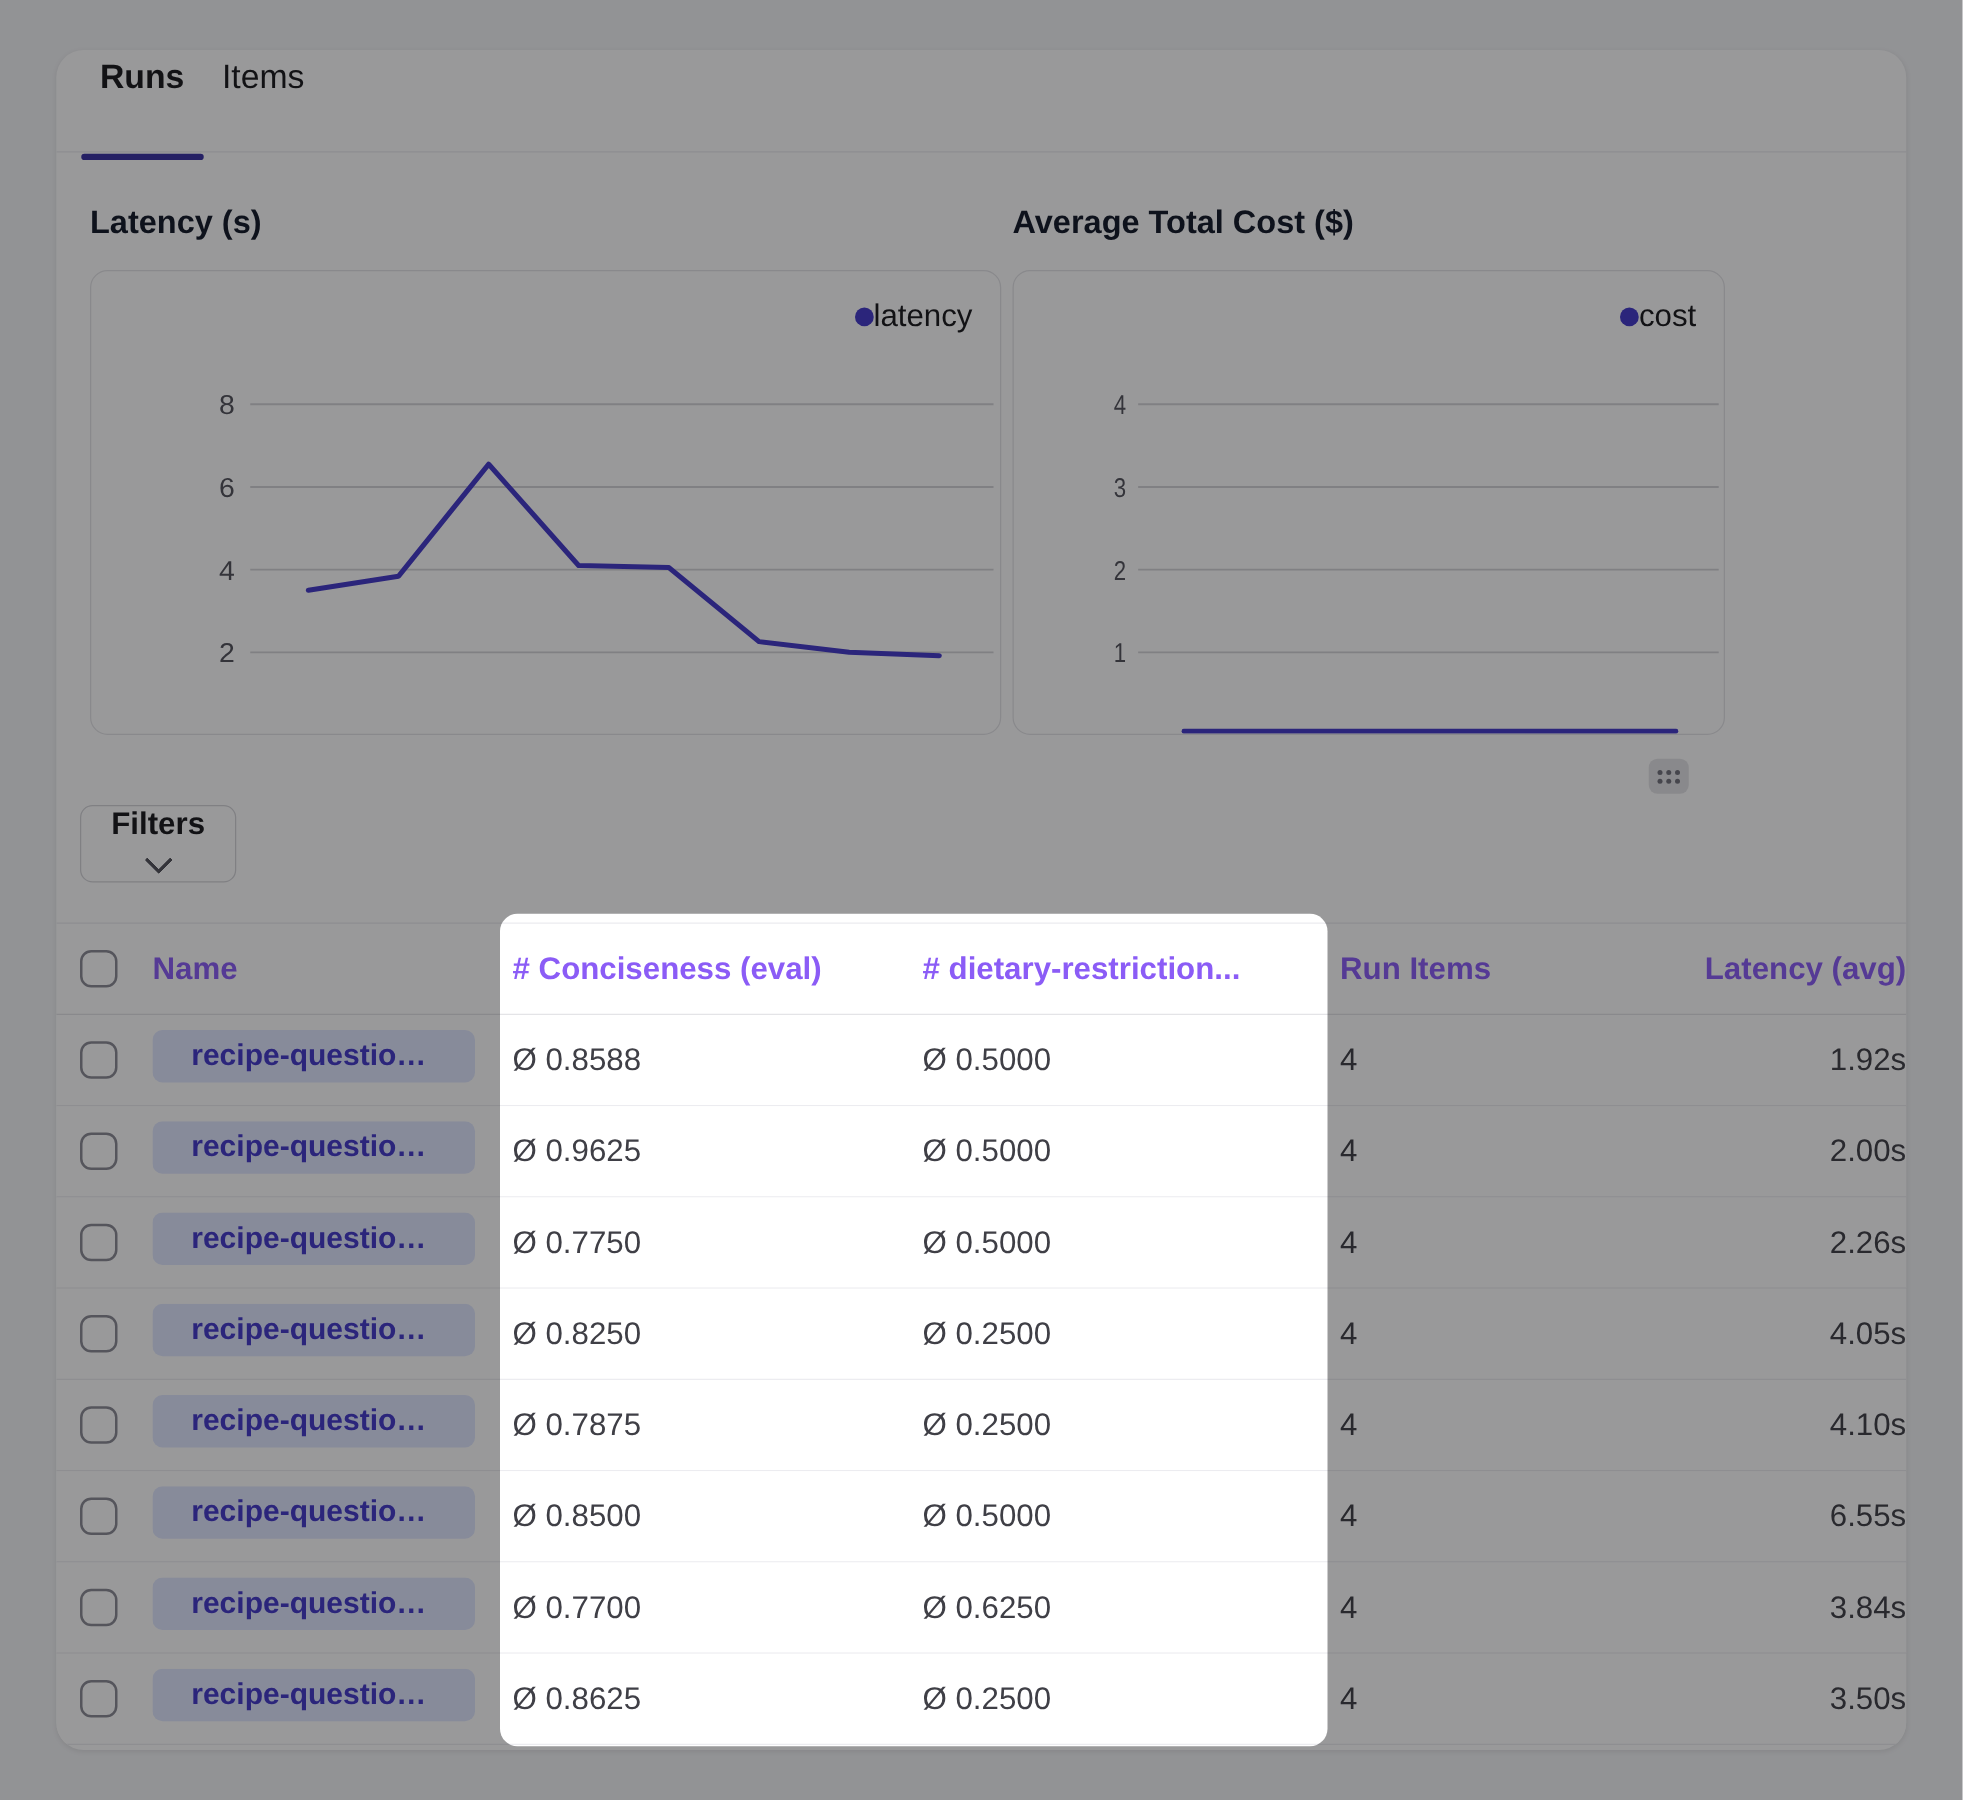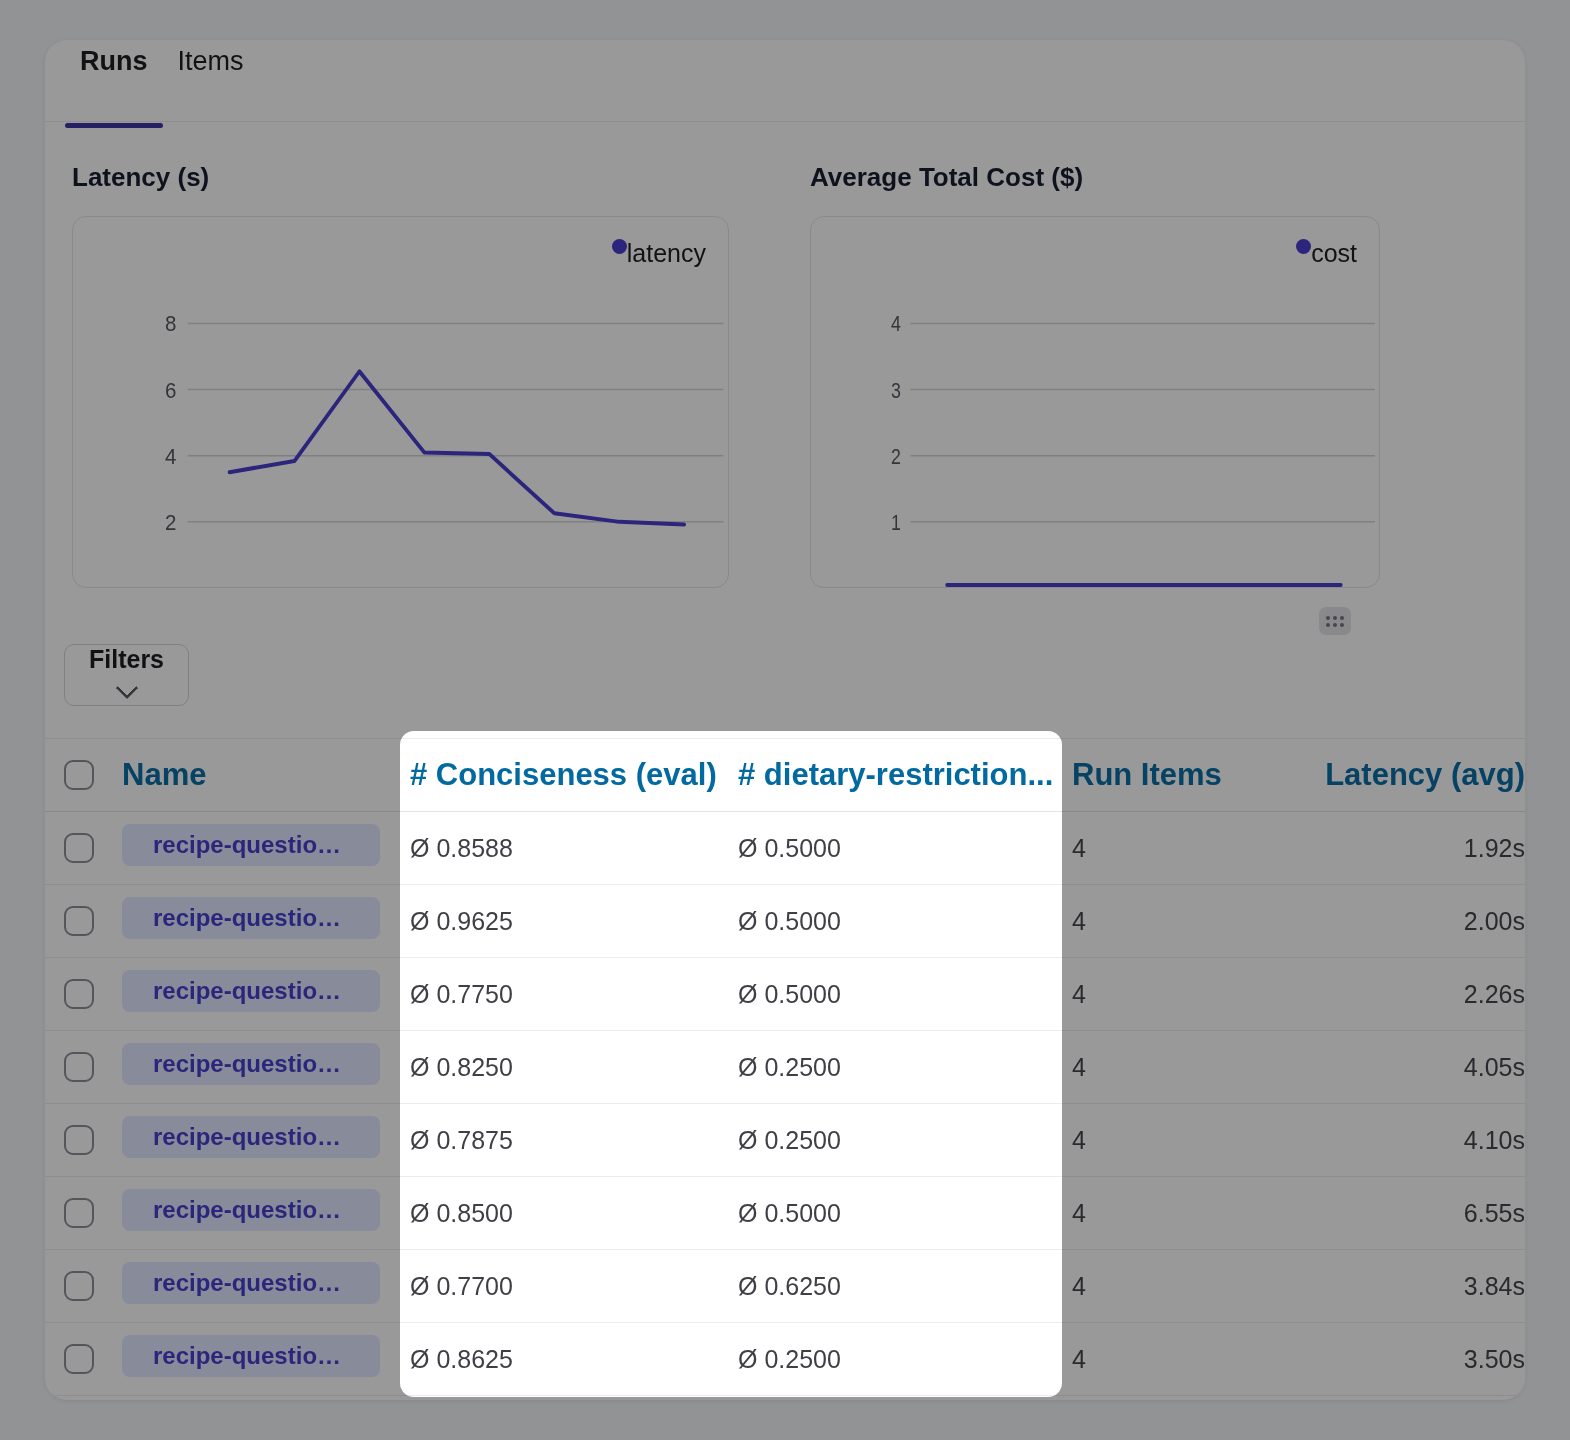--- a/index.html
+++ b/index.html
@@ -29,30 +29,30 @@
     padding:12px 15px 0; font-size:27px; color:#18181b; cursor:pointer;
   }
   .tab.active { font-weight:700; }
   .tab.active::after {
     content:""; position:absolute; left:0; right:0; bottom:-1px; height:5px;
     background:var(--tab-indicator,#3730a3); border-radius:3px;
   }
 
   
   .chart-block { position:absolute; top:122px; }
-  .chart-block.left  { left:27px;  width:657px; }
+  .chart-block.left  { left:27px;  width:729px; }
   .chart-block.right { left:765px; width:570px; }
   .chart-title { font-size:26px; font-weight:600; color:#111827; line-height:30px; }
   .chart-box {
     position:relative; margin-top:24px; height:372px;
     border:1.5px solid #e4e4e7; border-radius:14px; box-sizing:border-box;
     overflow:hidden;
   }
   .chart-box svg { position:absolute; inset:0; width:100%; height:100%; }
-  .legend { position:absolute; top:22px; right:22px; display:flex; }
+  .legend { position:absolute; top:22px; right:22px; display:flex; align-items:center; }
   .legend-dot { width:15px; height:15px; border-radius:50%; background:var(--accent,#4338ca); }
   .legend-label { font-size:25px; color:#18181b; }
   .gridline   { stroke:var(--grid-line,#d4d4d8); stroke-width:1.5; }
   .tick-label { font-size:22px; fill:#52525b; text-anchor:end; font-family:"Liberation Sans",sans-serif; }
   .chart-line { fill:none; stroke:var(--accent,#4338ca); stroke-width:4; stroke-linejoin:round; stroke-linecap:round; }
 
   
   .drag-handle {
     position:absolute; left:1274px; top:567px; width:32px; height:28px;
     background:#e4e4e7; border-radius:7px;
@@ -78,21 +78,21 @@
   .thead, .trow { display:flex; align-items:center; padding-left:19px; box-sizing:border-box; }
   .thead { height:74px; border-top:1px solid #ececf0; border-bottom:1px solid #e4e4e7; }
   .trow  { height:73px; border-bottom:1px solid #ececf0; background:#fff; }
   .cell { overflow:hidden; white-space:nowrap; }
   .col-check   { width:58px;  display:flex; align-items:center; overflow:visible; }
   .col-name    { width:288px; }
   .col-conc    { width:328px; }
   .col-diet    { width:334px; }
   .col-items   { width:196px; }
   .col-latency { flex:1;text-align:right; }
-  .thead .cell { font-size:31px; font-weight:600; color:#0369a1; }
+  .thead .cell { font-size:25px; font-weight:600; color:#8b5cf6; }
   .trow  .cell { font-size:25px; color:#3f3f46; }
   .checkbox {
     width:30px; height:30px; border:2px solid #8b8b94; border-radius:9px;
     background:#fff; box-sizing:border-box; cursor:pointer;
   }
   .name-badge {
     display:inline-block; max-width:258px; padding:7px 31px;
     background:var(--badge-bg,#e0e7ff); color:var(--badge-text,#4338ca);
     font-weight:600; font-size:24px; border-radius:8px;
     white-space:nowrap; overflow:hidden; text-overflow:ellipsis;

